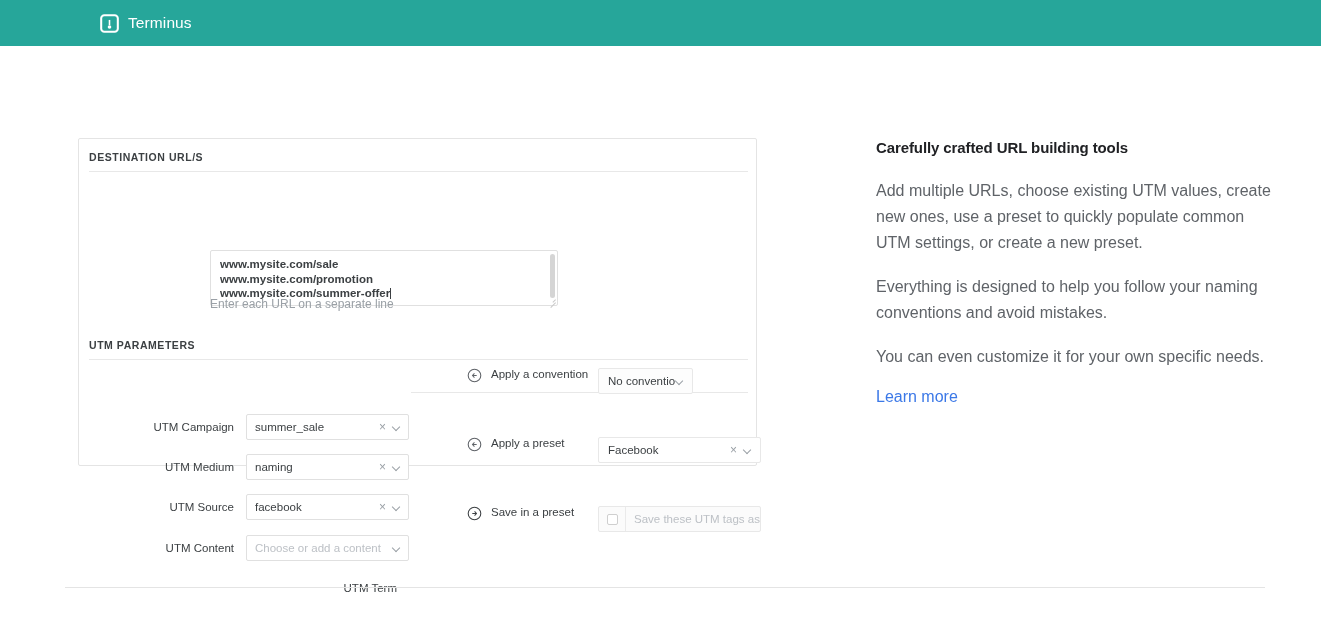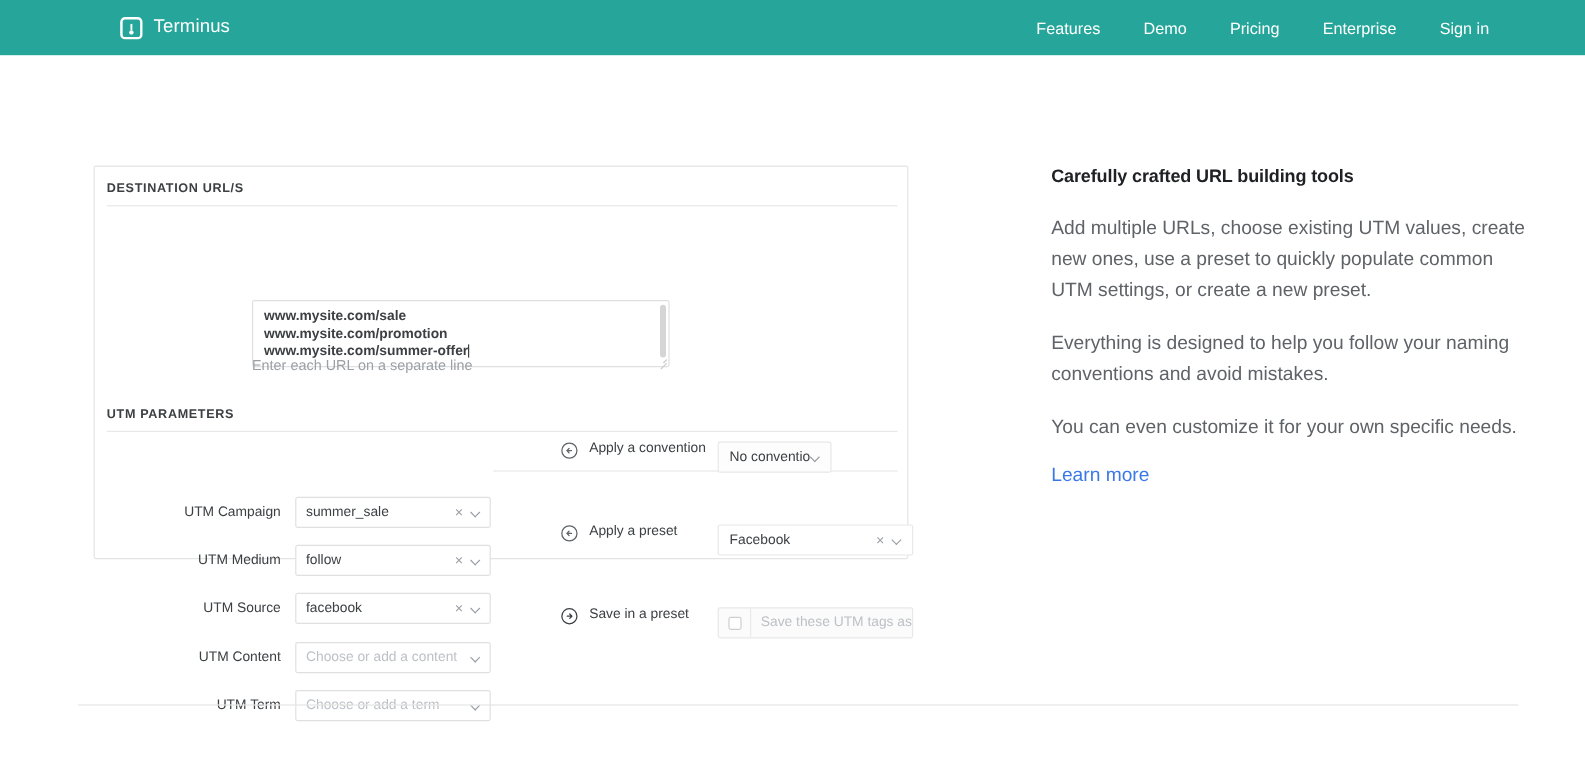--- a/index.html
+++ b/index.html
@@ -264,27 +264,20 @@
 <div class="topbar">
   <a class="brand" href="#">
     <svg class="brand-logo" viewBox="0 0 24 24">
       <rect x="1.5" y="1.5" width="21" height="21" rx="4" ry="4" fill="none" stroke="#ffffff" stroke-width="2.6"></rect>
       <rect x="11" y="7.5" width="2" height="6.5" fill="#ffffff"></rect>
       <circle cx="12" cy="16.4" r="2.3" fill="#ffffff"></circle>
     </svg>
     <span class="brand-name">Terminus</span>
   </a>
 
-  <nav class="navlinks">
-    <a class="navlink" href="#">Features</a>
-    <a class="navlink" href="#">Demo</a>
-    <a class="navlink" href="#">Pricing</a>
-    <a class="navlink" href="#">Enterprise</a>
-    <a class="navlink" href="#">Sign in</a>
-  </nav>
 </div>
 
 <div class="stage">
 
   <div class="card">
 
     <div class="section-title dest-title">DESTINATION URL/S</div>
     <div class="rule dest-rule"></div>
 
     <div class="textarea-wrap">
@@ -306,21 +299,21 @@
       <div class="fctl">
         <span class="fval">summer_sale</span>
         <span class="clear-x">×</span>
         <span class="caret-dn"></span>
       </div>
     </div>
 
     <div class="frow" style="top:269px">
       <span class="flabel">UTM Medium</span>
       <div class="fctl">
-        <span class="fval">follow</span>
+        <span class="fval">naming</span>
         <span class="clear-x">×</span>
         <span class="caret-dn"></span>
       </div>
     </div>
 
     <div class="frow" style="top:309px">
       <span class="flabel">UTM Source</span>
       <div class="fctl">
         <span class="fval">facebook</span>
         <span class="clear-x">×</span>
@@ -331,24 +324,20 @@
     <div class="frow" style="top:350px">
       <span class="flabel">UTM Content</span>
       <div class="fctl">
         <span class="fval ph">Choose or add a content</span>
         <span class="caret-dn"></span>
       </div>
     </div>
 
     <div class="frow" style="top:390px">
       <span class="flabel">UTM Term</span>
-      <div class="fctl">
-        <span class="fval ph">Choose or add a term</span>
-        <span class="caret-dn"></span>
-      </div>
     </div>
 
     <div class="rrow" style="top:229px">
       <svg class="rico" viewBox="0 0 20 20">
         <circle cx="10" cy="10" r="8.4" fill="none" stroke="#5f6368" stroke-width="1.4"></circle>
         <path d="M12.4 10 H7.6 M9.6 7.6 L7.2 10 L9.6 12.4" fill="none" stroke="#5f6368" stroke-width="1.4" stroke-linecap="round" stroke-linejoin="round"></path>
       </svg>
       <span class="rlabel">Apply a convention</span>
       <div class="rctl convention">
         <span class="fval">No convention</span>

